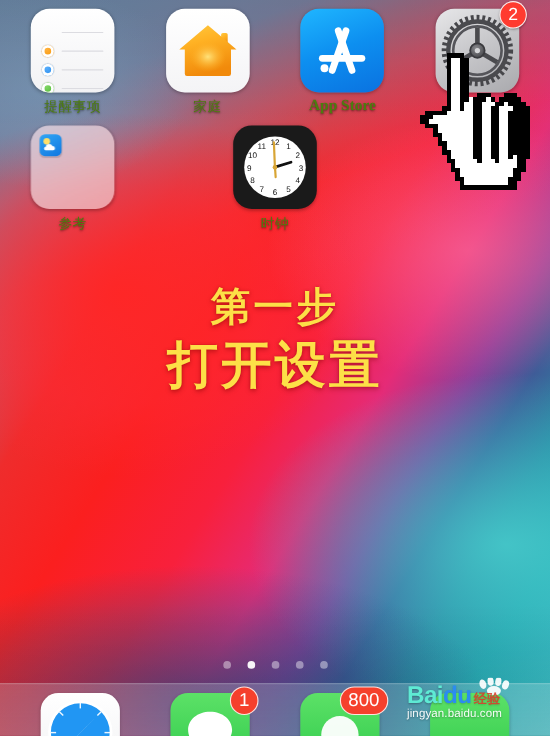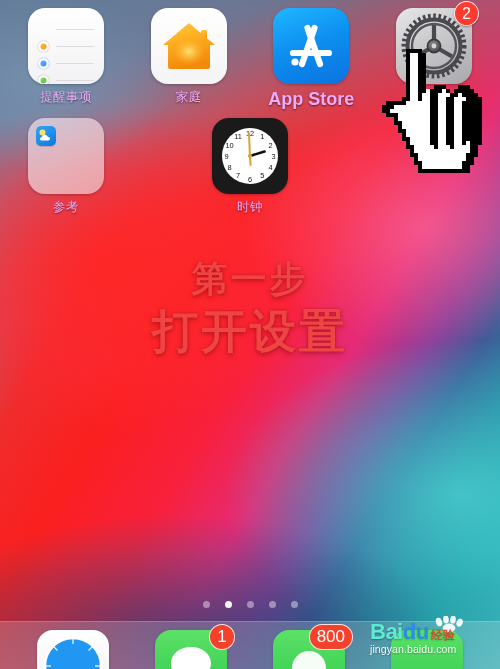--- a/index.html
+++ b/index.html
@@ -53,25 +53,26 @@
   }
   .row { display:flex; justify-content:space-between; margin-bottom:8px; }
   .cell { width:100px; display:flex; flex-direction:column; align-items:center; }
   .icon-wrap { position:relative; width:76px; height:76px; }
   .icon {
     width:76px; height:76px; border-radius:17px; overflow:hidden;
     position:relative;
     box-shadow:0 1px 3px rgba(0,0,0,.25);
   }
   .label {
-    margin-top:5px; font-size:12.5px; color:#f0abfc; font-weight:500;
+    margin-top:5px; font-size:12.5px; color:#4d7c0f; font-weight:500;
     text-shadow:0 1px 2px rgba(0,0,0,.55); letter-spacing:.4px;
     white-space:nowrap;
-  }
-  .label.en { font-size:18px; font-weight:700; letter-spacing:0; }
+    font-family:Liberation Serif, serif;
+  }
+  .label.en { font-size:14px; font-weight:700; letter-spacing:0; }
 
   
   .badge {
     position:absolute; top:-7px; right:-7px;
     min-width:25px; height:25px; border-radius:13px;
     background:#ff3b30; color:#fff;
     display:flex; align-items:center; justify-content:center;
     font-size:16px; font-weight:400; padding:0 6px;
     border:1.5px solid rgba(255,255,255,.9);
     box-shadow:0 1px 2px rgba(0,0,0,.3);
@@ -108,21 +109,21 @@
   }
   .folder-mini { width:20px; height:20px; border-radius:5px; overflow:hidden; position:relative;
     background:linear-gradient(150deg,#2fa6f5,#1177e0); box-shadow:0 1px 1px rgba(0,0,0,.15); }
 
   
   .ic-clock { background:#1a1a1a; display:flex; align-items:center; justify-content:center; }
 
   
   .step-text {
     position:absolute; left:0; right:0; top:257px;
-    text-align:center; color:#ef4444;
+    text-align:center; color:#fde047;
     font-weight:700; line-height:1.22;
     text-shadow:0 2px 5px rgba(120,0,0,.45), 0 0 2px rgba(120,0,0,.35);
   }
   .step-text .l1 { font-size:36px; letter-spacing:3px; display:block; }
   .step-text .l2 { font-size:46px; letter-spacing:3px; display:block; margin-top:2px; }
 
   
   .cursor { position:absolute; left:378px; top:48px; width:108px; height:125px; }
 
   

